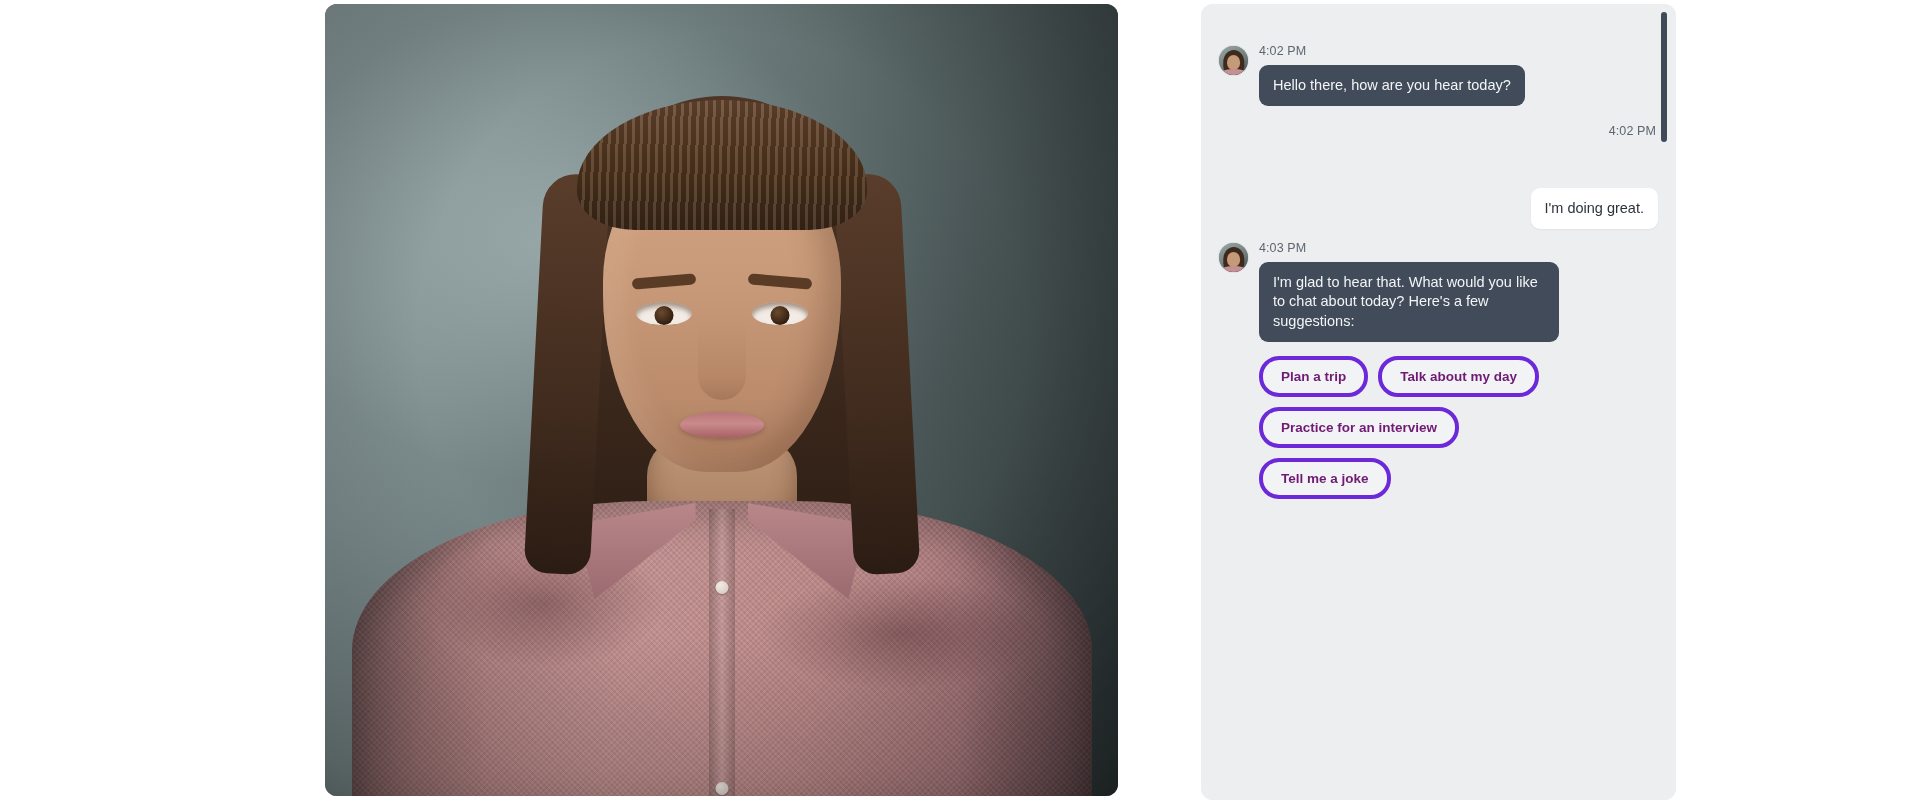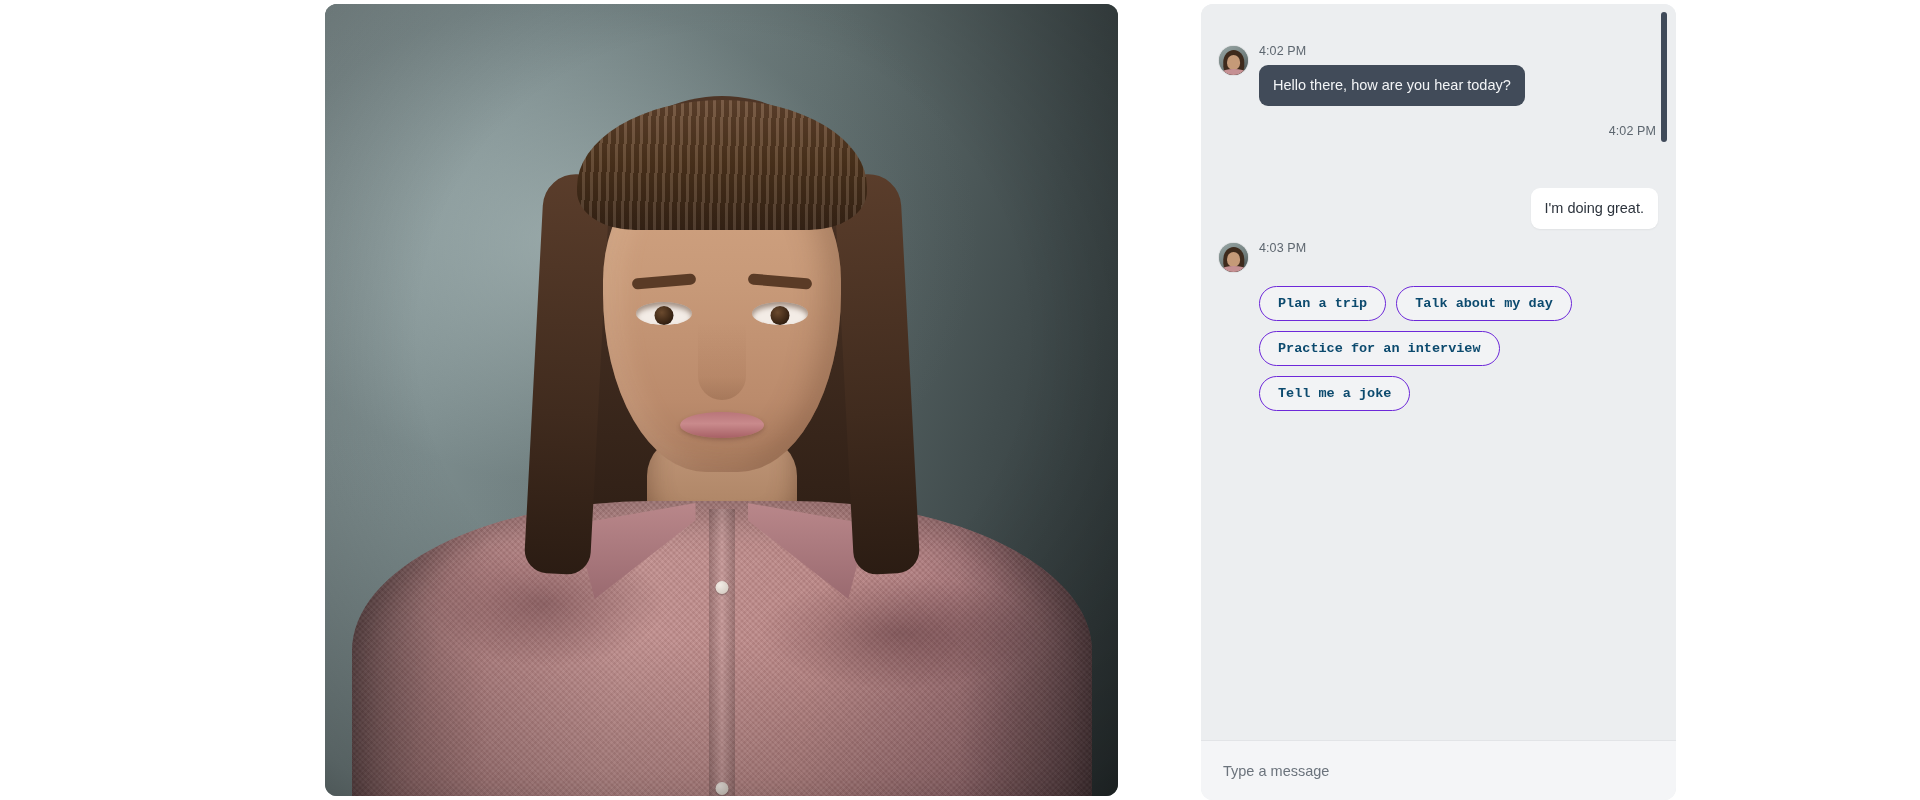--- a/index.html
+++ b/index.html
@@ -318,29 +318,28 @@
   .suggestions {
     display: flex;
     flex-wrap: wrap;
     gap: 10px;
     margin-top: 14px;
     margin-left: 40px;
     max-width: 330px;
   }
   .chip {
     background: #f2f3f5;
-    border: 1px solid #6d28d9;
+    border: 4px solid #6d28d9;
     border-radius: 20px;
     padding: 9px 18px;
     font-size: 13.5px;
     font-weight: bold;
-    color: #0c4a6e;
+    color: #701a75;
     white-space: nowrap;
     cursor: pointer;
-    font-family: Liberation Mono, monospace;
   }
 
   .composer {
     flex: 0 0 60px;
     background: #f4f5f7;
     border-top: 1px solid #e2e4e7;
     display: flex;
     align-items: center;
     padding: 0 22px;
   }
@@ -417,31 +416,29 @@
 
       <div class="row incoming" style="margin-top:12px;">
         <div class="avatar">
           <div class="a-bg"></div>
           <div class="a-hair"></div>
           <div class="a-face"></div>
           <div class="a-body"></div>
         </div>
         <div class="stack">
           <div class="timestamp">4:03 PM</div>
+          <div class="bubble bot">I'm glad to hear that. What would you like to chat about today? Here's a few suggestions:</div>
         </div>
       </div>
 
       <div class="suggestions">
         <div class="chip">Plan a trip</div>
         <div class="chip">Talk about my day</div>
         <div class="chip">Practice for an interview</div>
         <div class="chip">Tell me a joke</div>
       </div>
 
     </div>
 
-    <div class="composer">
-      <input type="text" placeholder="Type a message" style="">
-    </div>
 
   </div>
 
 </div>
 
 </body></html>

